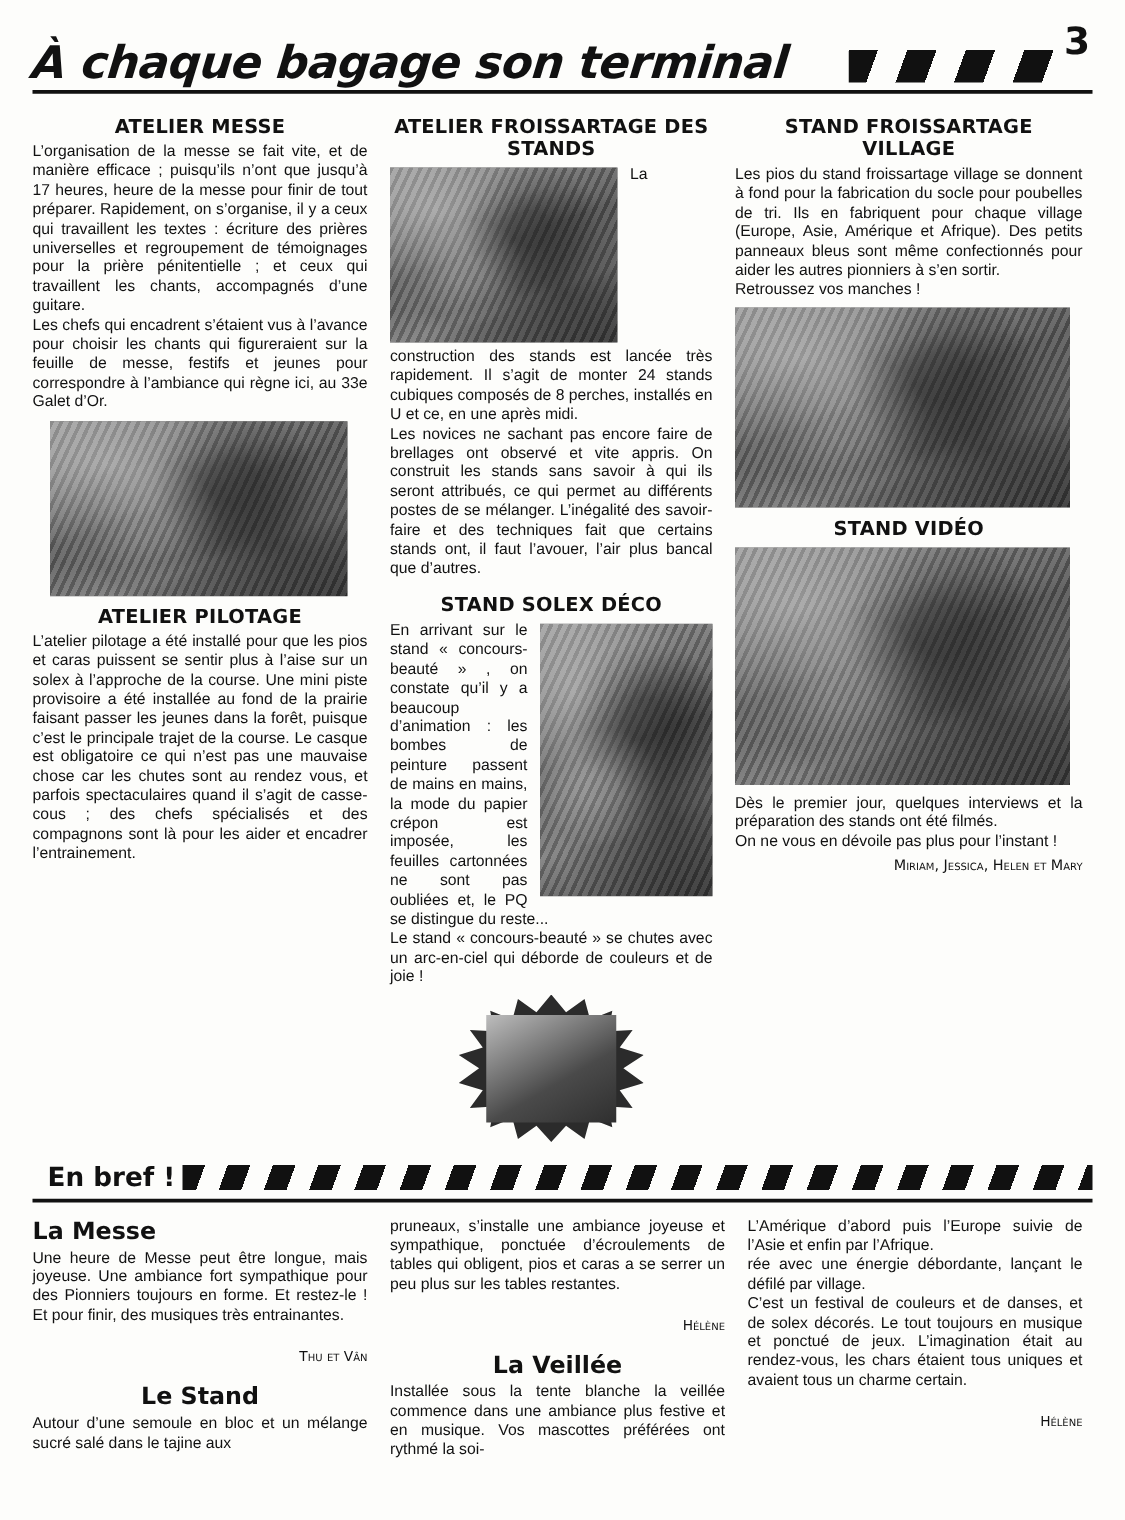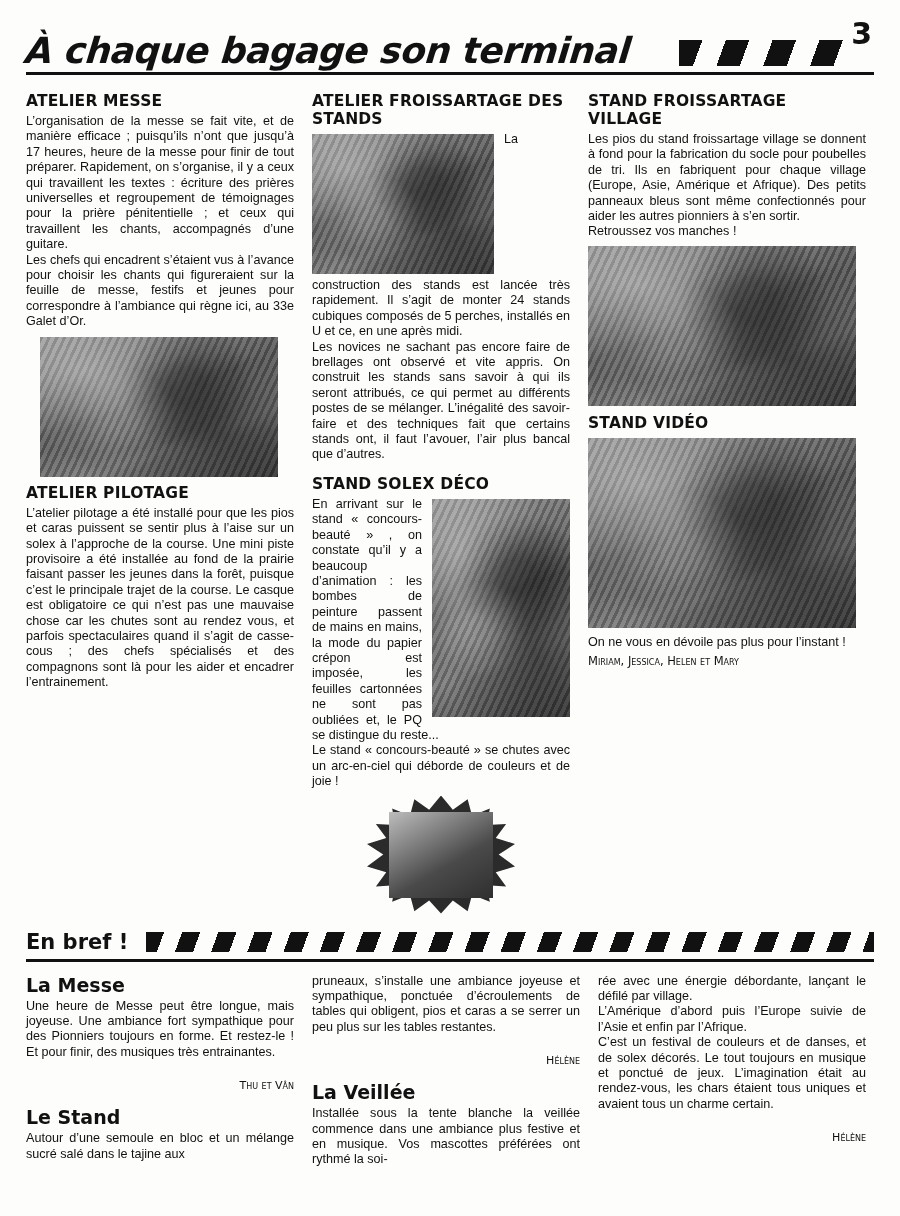--- a/index.html
+++ b/index.html
@@ -53,32 +53,34 @@
   .col.c2{width:258px;}
   .col.c3{width:278px;}
   h2.sect{
     font-family:"DejaVu Sans", sans-serif;
     font-size:15.5px;
     font-weight:bold;
     margin:0 0 4px 0;
     letter-spacing:0.2px;
     font-variant:small-caps;
     text-transform:uppercase;
+    text-align:center;
   }
   p.body{
     margin:0 0 0 0;
     font-size:12.6px;
     line-height:15.4px;
     text-align:justify;
     font-family:"Liberation Sans", sans-serif;
     hyphens:auto;
   }
   p.body + p.body{margin-top:0;}
   .sig{
     font-size:11.5px;
+    text-align:right;
     font-variant:small-caps;
     margin-top:4px;
     font-family:"DejaVu Sans", sans-serif;
   }
   
   .photo{
     background:#6e6e6e;
     position:relative;
     overflow:hidden;
     margin:7px 0;
@@ -118,42 +120,42 @@
   
   .float-left-img{float:left;margin:2px 10px 4px 0;}
   .clearfix::after{content:"";display:block;clear:both;}
   
   .enbref{
     position:relative;
     margin-top:14px;
     height:36px;
   }
   .enbref h2{
-    position:absolute;left:0;top:2px;
+    position:absolute;left:12px;top:2px;
     margin:0;
     font-family:"DejaVu Sans", sans-serif;
     font-size:21px;font-weight:bold;
   }
   .enbref .stripes{
     position:absolute;left:120px;right:0;top:4px;height:20px;
     background:repeating-linear-gradient(110deg,#111 0 17px,transparent 17px 34px);
   }
   .rule-bref{
     position:absolute;left:0;right:0;top:31px;height:3px;background:#111;
   }
   
   .bottom{
     display:flex;gap:18px;margin-top:10px;
   }
   .bottom .col{width:268px;}
   h3.sub{
     font-family:"DejaVu Sans", sans-serif;
     font-size:19px;font-weight:bold;margin:0 0 3px 0;
   }
-  h3.sub.spaced{margin-top:14px;}
+  h3.sub.spaced{margin-top:14px;text-align:center;}
   .sig-small{
     font-size:11px;text-align:right;font-variant:small-caps;margin-top:19px;
     font-family:"DejaVu Sans", sans-serif;
   }
 </style>
 </head>
 <body>
 
 <div class="page">
 
@@ -176,21 +178,21 @@
 
       <h2 class="sect">Atelier pilotage</h2>
       <p class="body">L’atelier pilotage a été installé pour que les pios et caras puissent se sentir plus à l’aise sur un solex à l’approche de la course. Une mini piste provisoire a été installée au fond de la prairie faisant passer les jeunes dans la forêt, puisque c’est le principale trajet de la course. Le casque est obligatoire ce qui n’est pas une mauvaise chose car les chutes sont au rendez vous, et parfois spectaculaires quand il s’agit de casse-cous ; des chefs spécialisés et des compagnons sont là pour les aider et encadrer l’entrainement.</p>
     </div>
 
     <div class="col c2">
 
       <h2 class="sect">Atelier froissartage des stands</h2>
       <div class="clearfix">
         <div class="photo p-froissartage float-left-img"></div>
-        <p class="body">La construction des stands est lancée très rapidement. Il s’agit de monter 24 stands cubiques composés de 5 perches, installés en U et ce, en une après midi.</p>
+        <p class="body">La construction des stands est lancée très rapidement. Il s’agit de monter 24 stands cubiques composés de 8 perches, installés en U et ce, en une après midi.</p>
       </div>
       <p class="body">Les novices ne sachant pas encore faire de brellages ont observé et vite appris. On construit les stands sans savoir à qui ils seront attribués, ce qui permet au différents postes de se mélanger. L’inégalité des savoir-faire et des techniques fait que certains stands ont, il faut l’avouer, l’air plus bancal que d’autres.</p>
 
       <h2 class="sect" style="margin-top:12px;">Stand solex déco</h2>
       <div class="clearfix">
         <div class="photo p-solex"></div>
         <p class="body">En arrivant sur le stand « concours-beauté » , on constate qu’il y a beaucoup d’animation : les bombes de peinture passent de mains en mains, la mode du papier crépon est imposée, les feuilles cartonnées ne sont pas oubliées et, le PQ se distingue du reste...</p>
       </div>
       <p class="body">Le stand « concours-beauté » se chutes avec un arc-en-ciel qui déborde de couleurs et de joie !</p>
 
@@ -205,20 +207,21 @@
       <h2 class="sect">Stand froissartage village</h2>
       <p class="body">Les pios du stand froissartage village se donnent à fond pour la fabrication du socle pour poubelles de tri. Ils en fabriquent pour chaque village (Europe, Asie, Amérique et Afrique). Des petits panneaux bleus sont même confectionnés pour aider les autres pionniers à s’en sortir.</p>
       <p class="body">Retroussez vos manches !</p>
 
       <div class="photo p-village"></div>
 
       <h2 class="sect" style="margin-top:8px;">Stand vidéo</h2>
 
       <div class="photo p-video"></div>
 
+      <p class="body">Dès le premier jour, quelques interviews et la préparation des stands ont été filmés.</p>
       <p class="body">On ne vous en dévoile pas plus pour l’instant !</p>
       <div class="sig">Miriam, Jessica, Helen et Mary</div>
     </div>
   </div>
 
   <div class="enbref">
     <h2>En bref !</h2>
     <div class="stripes"></div>
     <div class="rule-bref"></div>
   </div>
@@ -236,20 +239,20 @@
 
     <div class="col">
       <p class="body">pruneaux, s’installe une ambiance joyeuse et sympathique, ponctuée d’écroulements de tables qui obligent, pios et caras a se serrer un peu plus sur les tables restantes.</p>
       <div class="sig-small">Hélène</div>
 
       <h3 class="sub spaced">La Veillée</h3>
       <p class="body">Installée sous la tente blanche la veillée commence dans une ambiance plus festive et en musique. Vos mascottes préférées ont rythmé la soi-</p>
     </div>
 
     <div class="col">
+      <p class="body">L’Amérique d’abord puis l’Europe suivie de l’Asie et enfin par l’Afrique.</p>
       <p class="body">rée avec une énergie débordante, lançant le défilé par village.</p>
-      <p class="body">L’Amérique d’abord puis l’Europe suivie de l’Asie et enfin par l’Afrique.</p>
       <p class="body">C’est un festival de couleurs et de danses, et de solex décorés. Le tout toujours en musique et ponctué de jeux. L’imagination était au rendez-vous, les chars étaient tous uniques et avaient tous un charme certain.</p>
       <div class="sig-small">Hélène</div>
     </div>
   </div>
 
 </div>
 
 </body></html>

